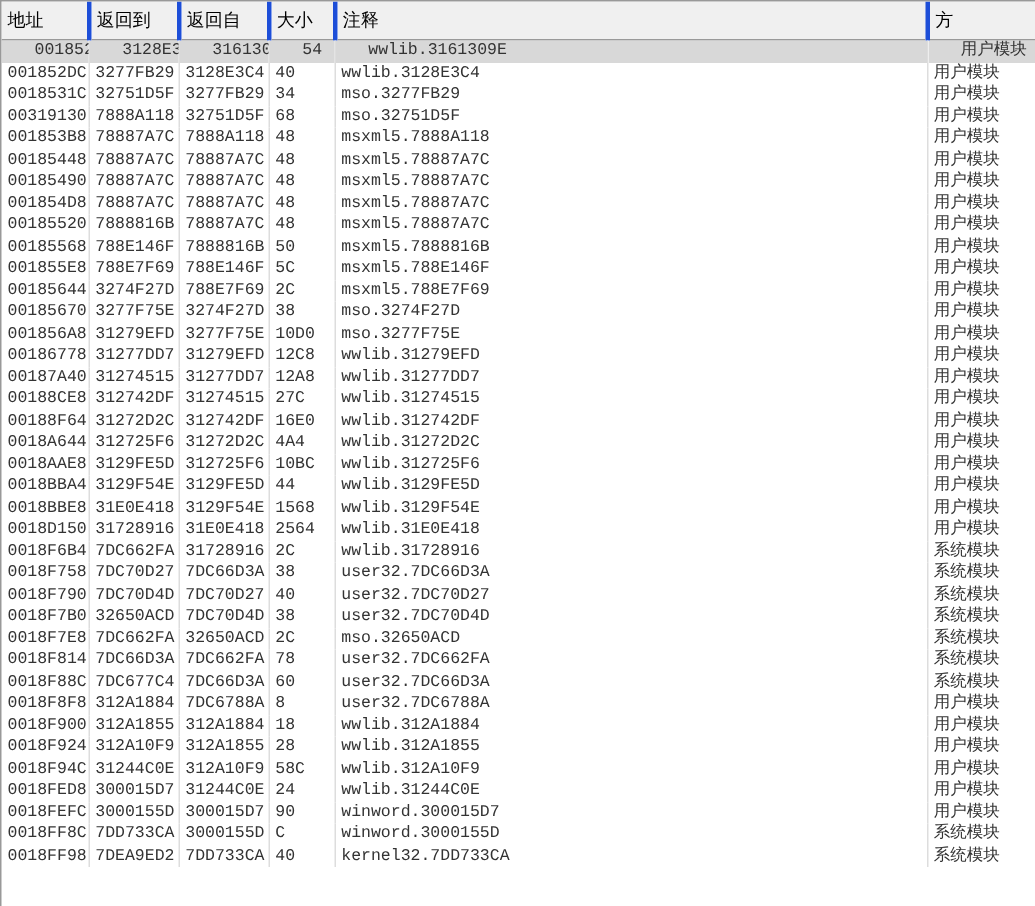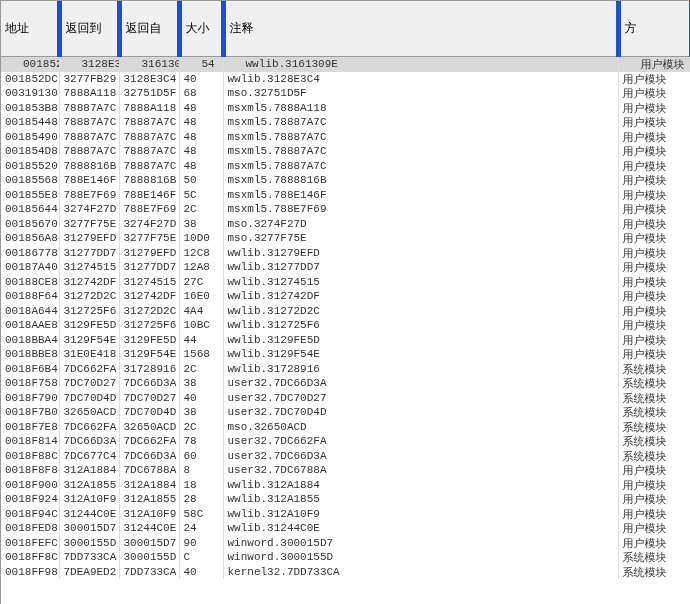--- a/index.html
+++ b/index.html
@@ -19,24 +19,24 @@
     border-top: 1px solid #999;
     border-left: 1px solid #999;
   }
   table {
     border-collapse: collapse;
     width: 100%;
     table-layout: fixed;
   }
   th {
     background: #f0f0f0;
-    border-right: 5px solid #1d4ed8;
+    border-right: 3px solid #1d4ed8;
     border-bottom: 1px solid #999;
     text-align: left;
-    padding: 19px 4px;
+    padding: 4px 4px;
     font-weight: normal;
     font-size: 12px;
     height: 18px;
     white-space: nowrap;
     overflow: hidden;
   }
   td {
     border-right: 1px solid #ddd;
     padding: 0 4px;
     font-family: "Courier New", monospace;
@@ -44,21 +44,21 @@
     line-height: 14.5px;
     height: 14.5px;
     white-space: nowrap;
     overflow: hidden;
     color: #333;
   }
   tr.selected td {
     background: #d8d8d8;
     padding-left: 22px;
   }
-  td.origin { font-family: Liberation Sans, sans-serif; }
+  td.origin { font-family: Liberation Mono, monospace; }
   .c-addr  { width: 58px; }
   .c-ret2  { width: 60px; }
   .c-retf  { width: 60px; }
   .c-size  { width: 44px; }
   .c-comm  { width: 395px; }
   .c-orig  { width: 73px; }
 </style>
 </head>
 <body>
 
@@ -93,20 +93,28 @@
         </tr>
         <tr>
           <td>001852DC</td>
           <td>3277FB29</td>
           <td>3128E3C4</td>
           <td>40</td>
           <td>wwlib.3128E3C4</td>
           <td class="origin">用户模块</td>
         </tr>
         <tr>
+          <td>0018531C</td>
+          <td>32751D5F</td>
+          <td>3277FB29</td>
+          <td>34</td>
+          <td>mso.3277FB29</td>
+          <td class="origin">用户模块</td>
+        </tr>
+        <tr>
           <td>00319130</td>
           <td>7888A118</td>
           <td>32751D5F</td>
           <td>68</td>
           <td>mso.32751D5F</td>
           <td class="origin">用户模块</td>
         </tr>
         <tr>
           <td>001853B8</td>
           <td>78887A7C</td>
@@ -245,20 +253,28 @@
         </tr>
         <tr>
           <td>0018BBE8</td>
           <td>31E0E418</td>
           <td>3129F54E</td>
           <td>1568</td>
           <td>wwlib.3129F54E</td>
           <td class="origin">用户模块</td>
         </tr>
         <tr>
+          <td>0018D150</td>
+          <td>31728916</td>
+          <td>31E0E418</td>
+          <td>2564</td>
+          <td>wwlib.31E0E418</td>
+          <td class="origin">用户模块</td>
+        </tr>
+        <tr>
           <td>0018F6B4</td>
           <td>7DC662FA</td>
           <td>31728916</td>
           <td>2C</td>
           <td>wwlib.31728916</td>
           <td class="origin">系统模块</td>
         </tr>
         <tr>
           <td>0018F758</td>
           <td>7DC70D27</td>

